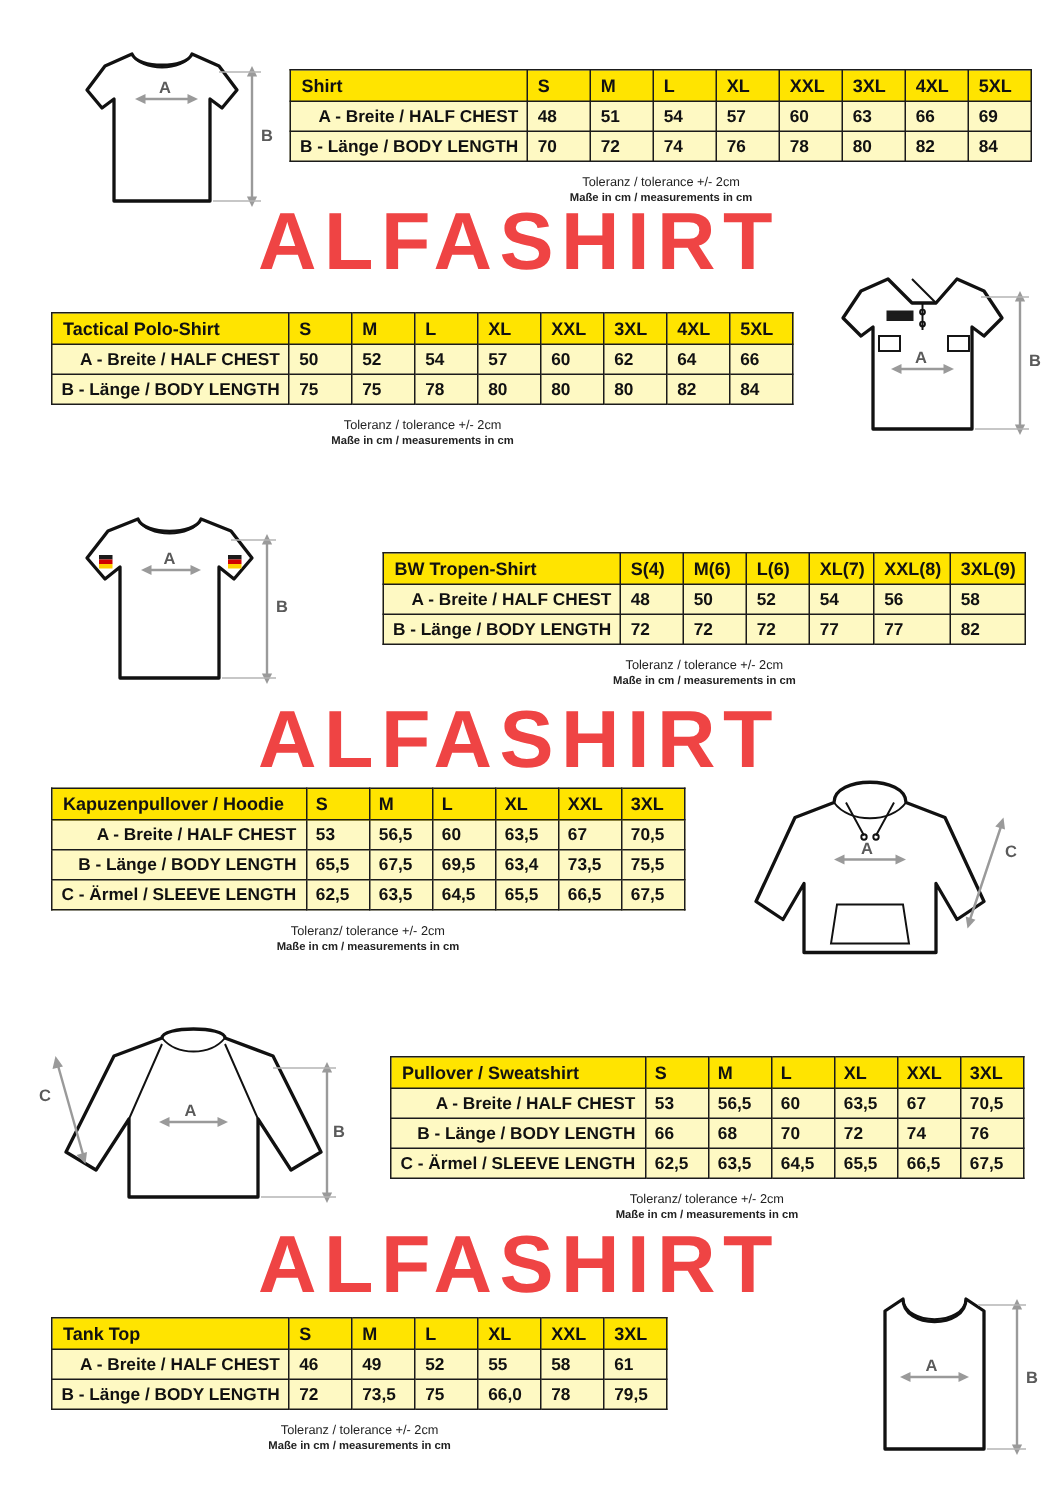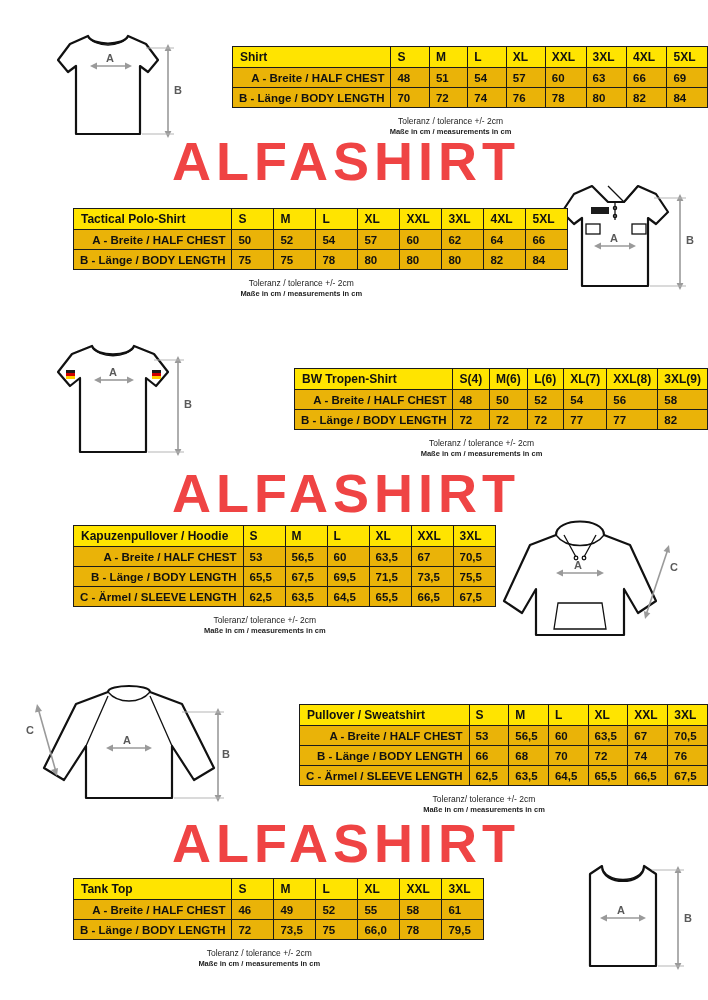--- a/index.html
+++ b/index.html
@@ -27,23 +27,22 @@
     z-index:0;
   }
   .wm1 { left:172px; top:130px; }
   .wm2 { left:172px; top:462px; }
   .wm3 { left:172px; top:812px; }
 
   
   .tbl-wrap { position:absolute; z-index:2; }
   table.size {
     border-collapse: collapse;
-    background:#eab308;
+    background:#fef9c3;
     font-size:11.5px;
-    margin-left:39px;
   }
   table.size th, table.size td {
     border:1px solid #1b1b1b;
     padding:3px 6px;
     text-align:left;
     white-space:nowrap;
     font-weight:bold;
     height:20px;
   }
   table.size thead th {
@@ -313,21 +312,21 @@
           <td class="val">60</td>
           <td class="val">63,5</td>
           <td class="val">67</td>
           <td class="val">70,5</td>
         </tr>
         <tr>
           <td class="label">B -  Länge / BODY LENGTH</td>
           <td class="val">65,5</td>
           <td class="val">67,5</td>
           <td class="val">69,5</td>
-          <td class="val">71,5</td>
+          <td class="val">63,4</td>
           <td class="val">73,5</td>
           <td class="val">75,5</td>
         </tr>
         <tr>
           <td class="label">C -  Ärmel / SLEEVE LENGTH</td>
           <td class="val">62,5</td>
           <td class="val">63,5</td>
           <td class="val">64,5</td>
           <td class="val">65,5</td>
           <td class="val">66,5</td>

